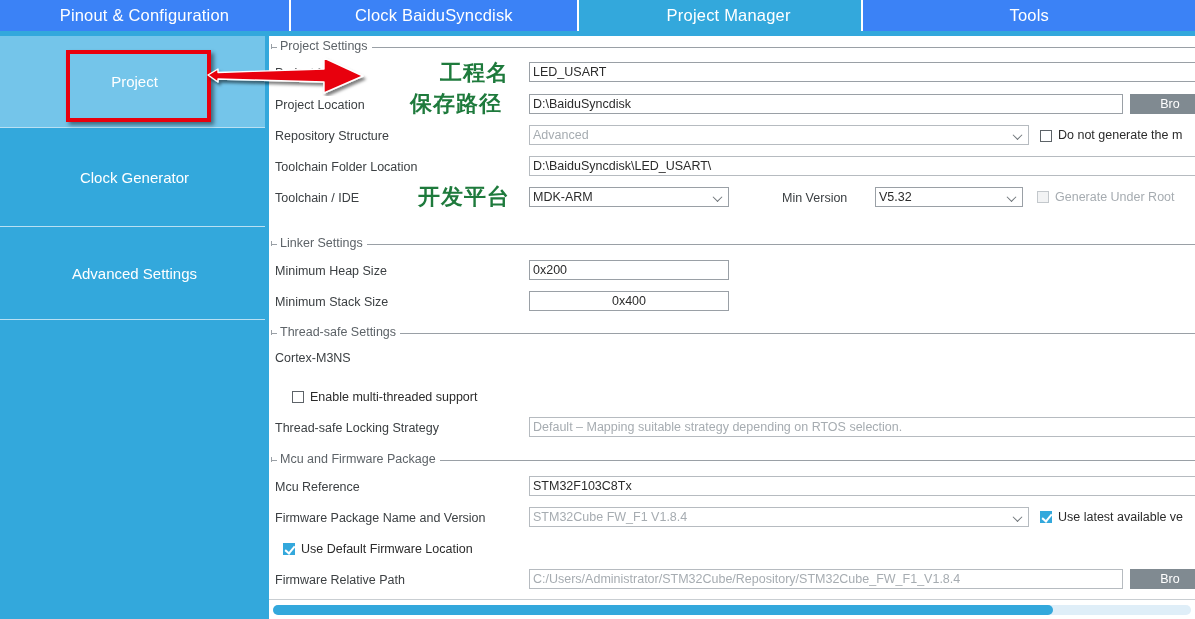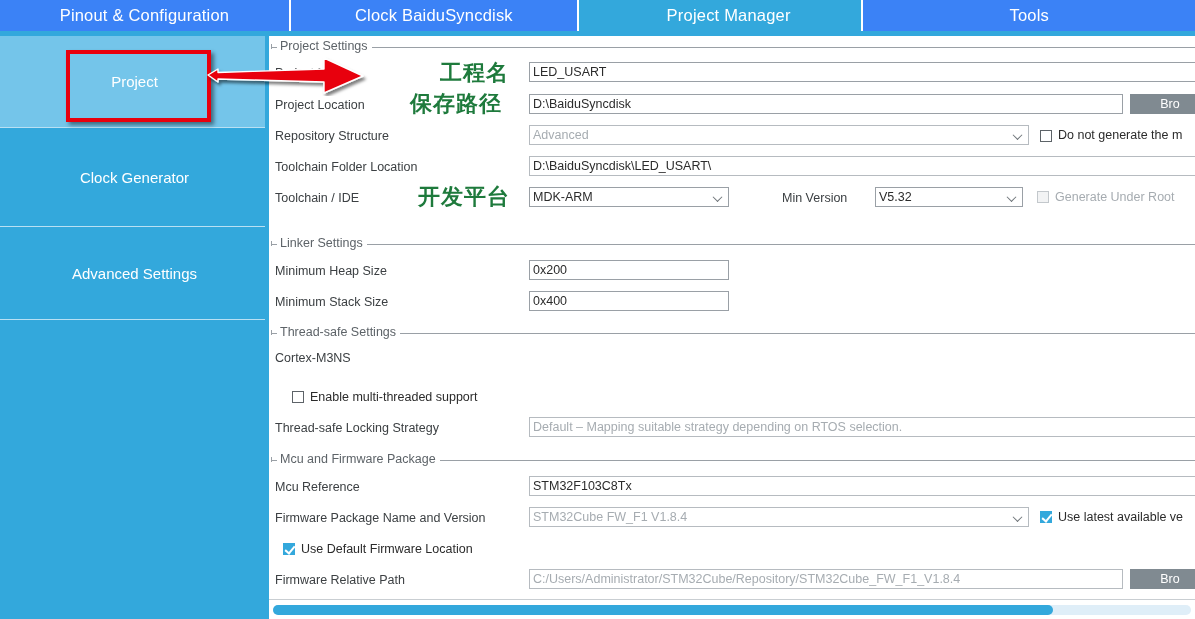--- a/index.html
+++ b/index.html
@@ -182,21 +182,21 @@
       <span class="txt dim">Generate Under Root</span>
     </div>
 
     <div class="group" style="left:2px;top:208px;width:960px;">
       <div class="group-tick"></div>
       <div class="group-title">Linker Settings</div>
     </div>
     <div class="lbl" style="left:6px;top:228px;">Minimum Heap Size</div>
     <div class="field" style="left:260px;top:224px;width:200px;">0x200</div>
     <div class="lbl" style="left:6px;top:259px;">Minimum Stack Size</div>
-    <div class="field" style="left:260px;top:255px;width:200px;">0x400</div>
+    <div class="field" style="left:260px;top:255px;width:200px;text-align:center;">0x400</div>
 
     <div class="group" style="left:2px;top:297px;width:960px;">
       <div class="group-tick"></div>
       <div class="group-title">Thread-safe Settings</div>
     </div>
     <div class="lbl" style="left:6px;top:315px;">Cortex-M3NS</div>
     <div class="chk" style="left:14px;top:354px;margin-left:9px;">
       <span class="box"></span>
       <span class="txt">Enable multi-threaded support</span>
     </div>

